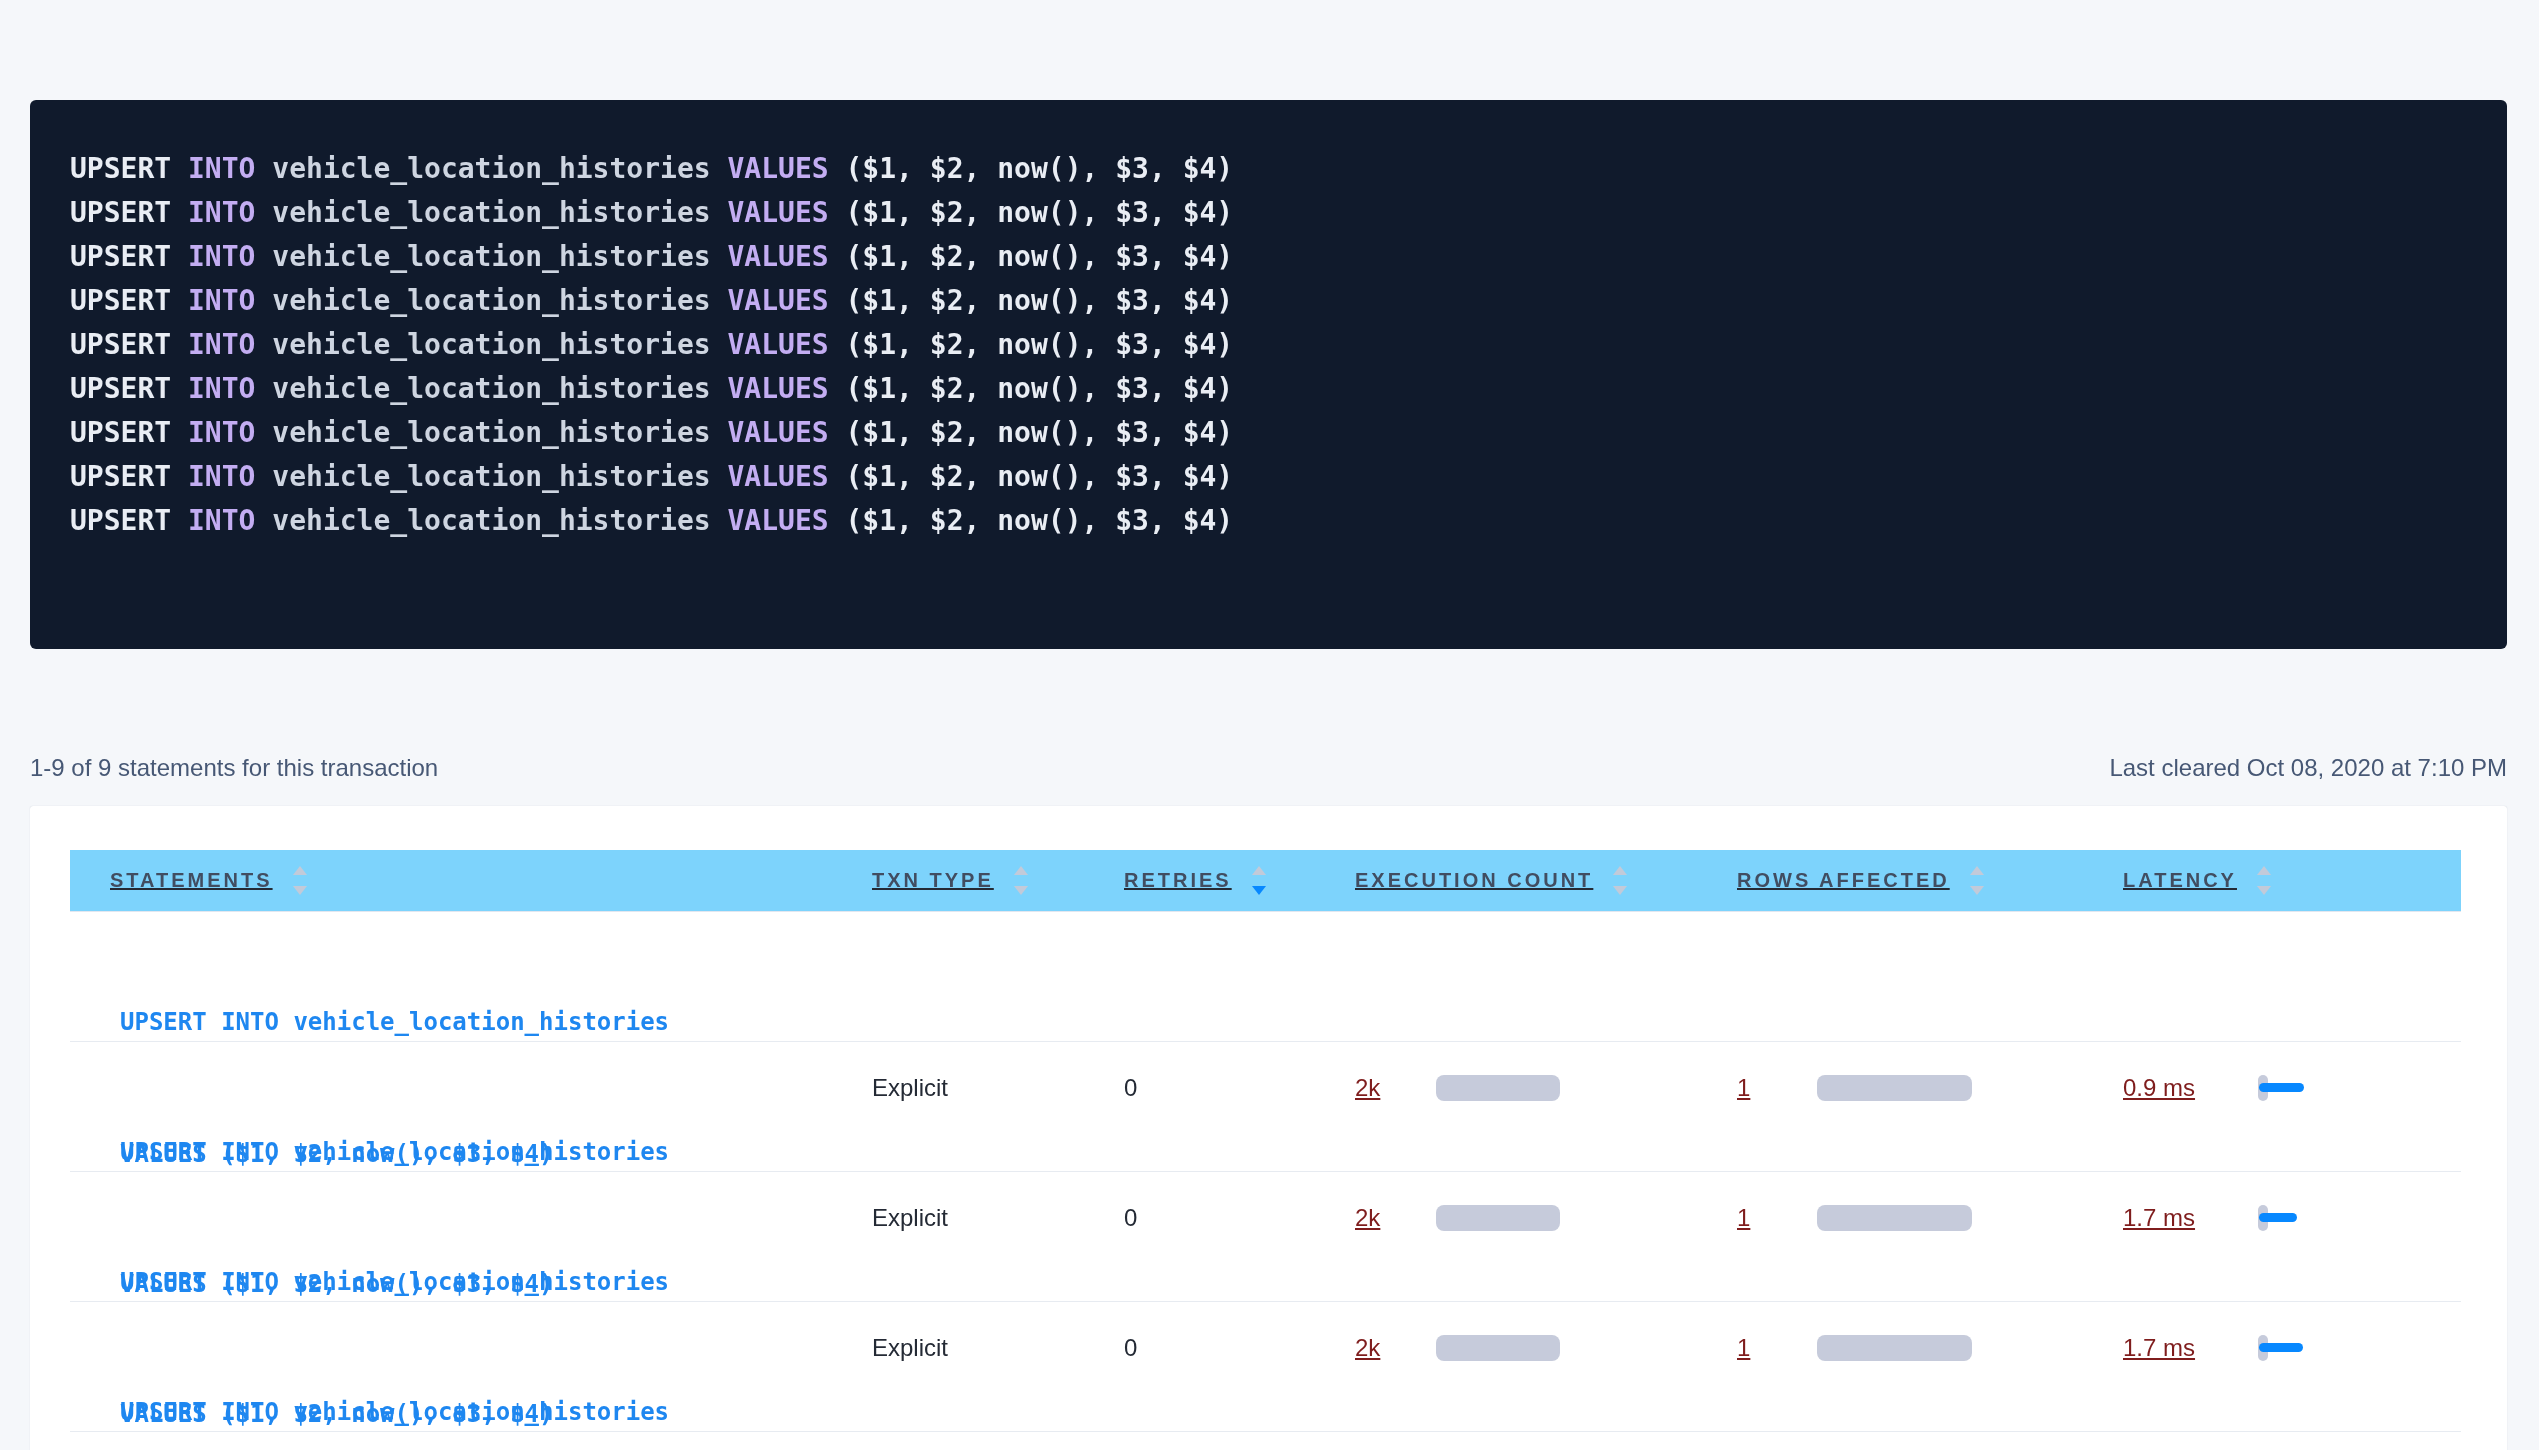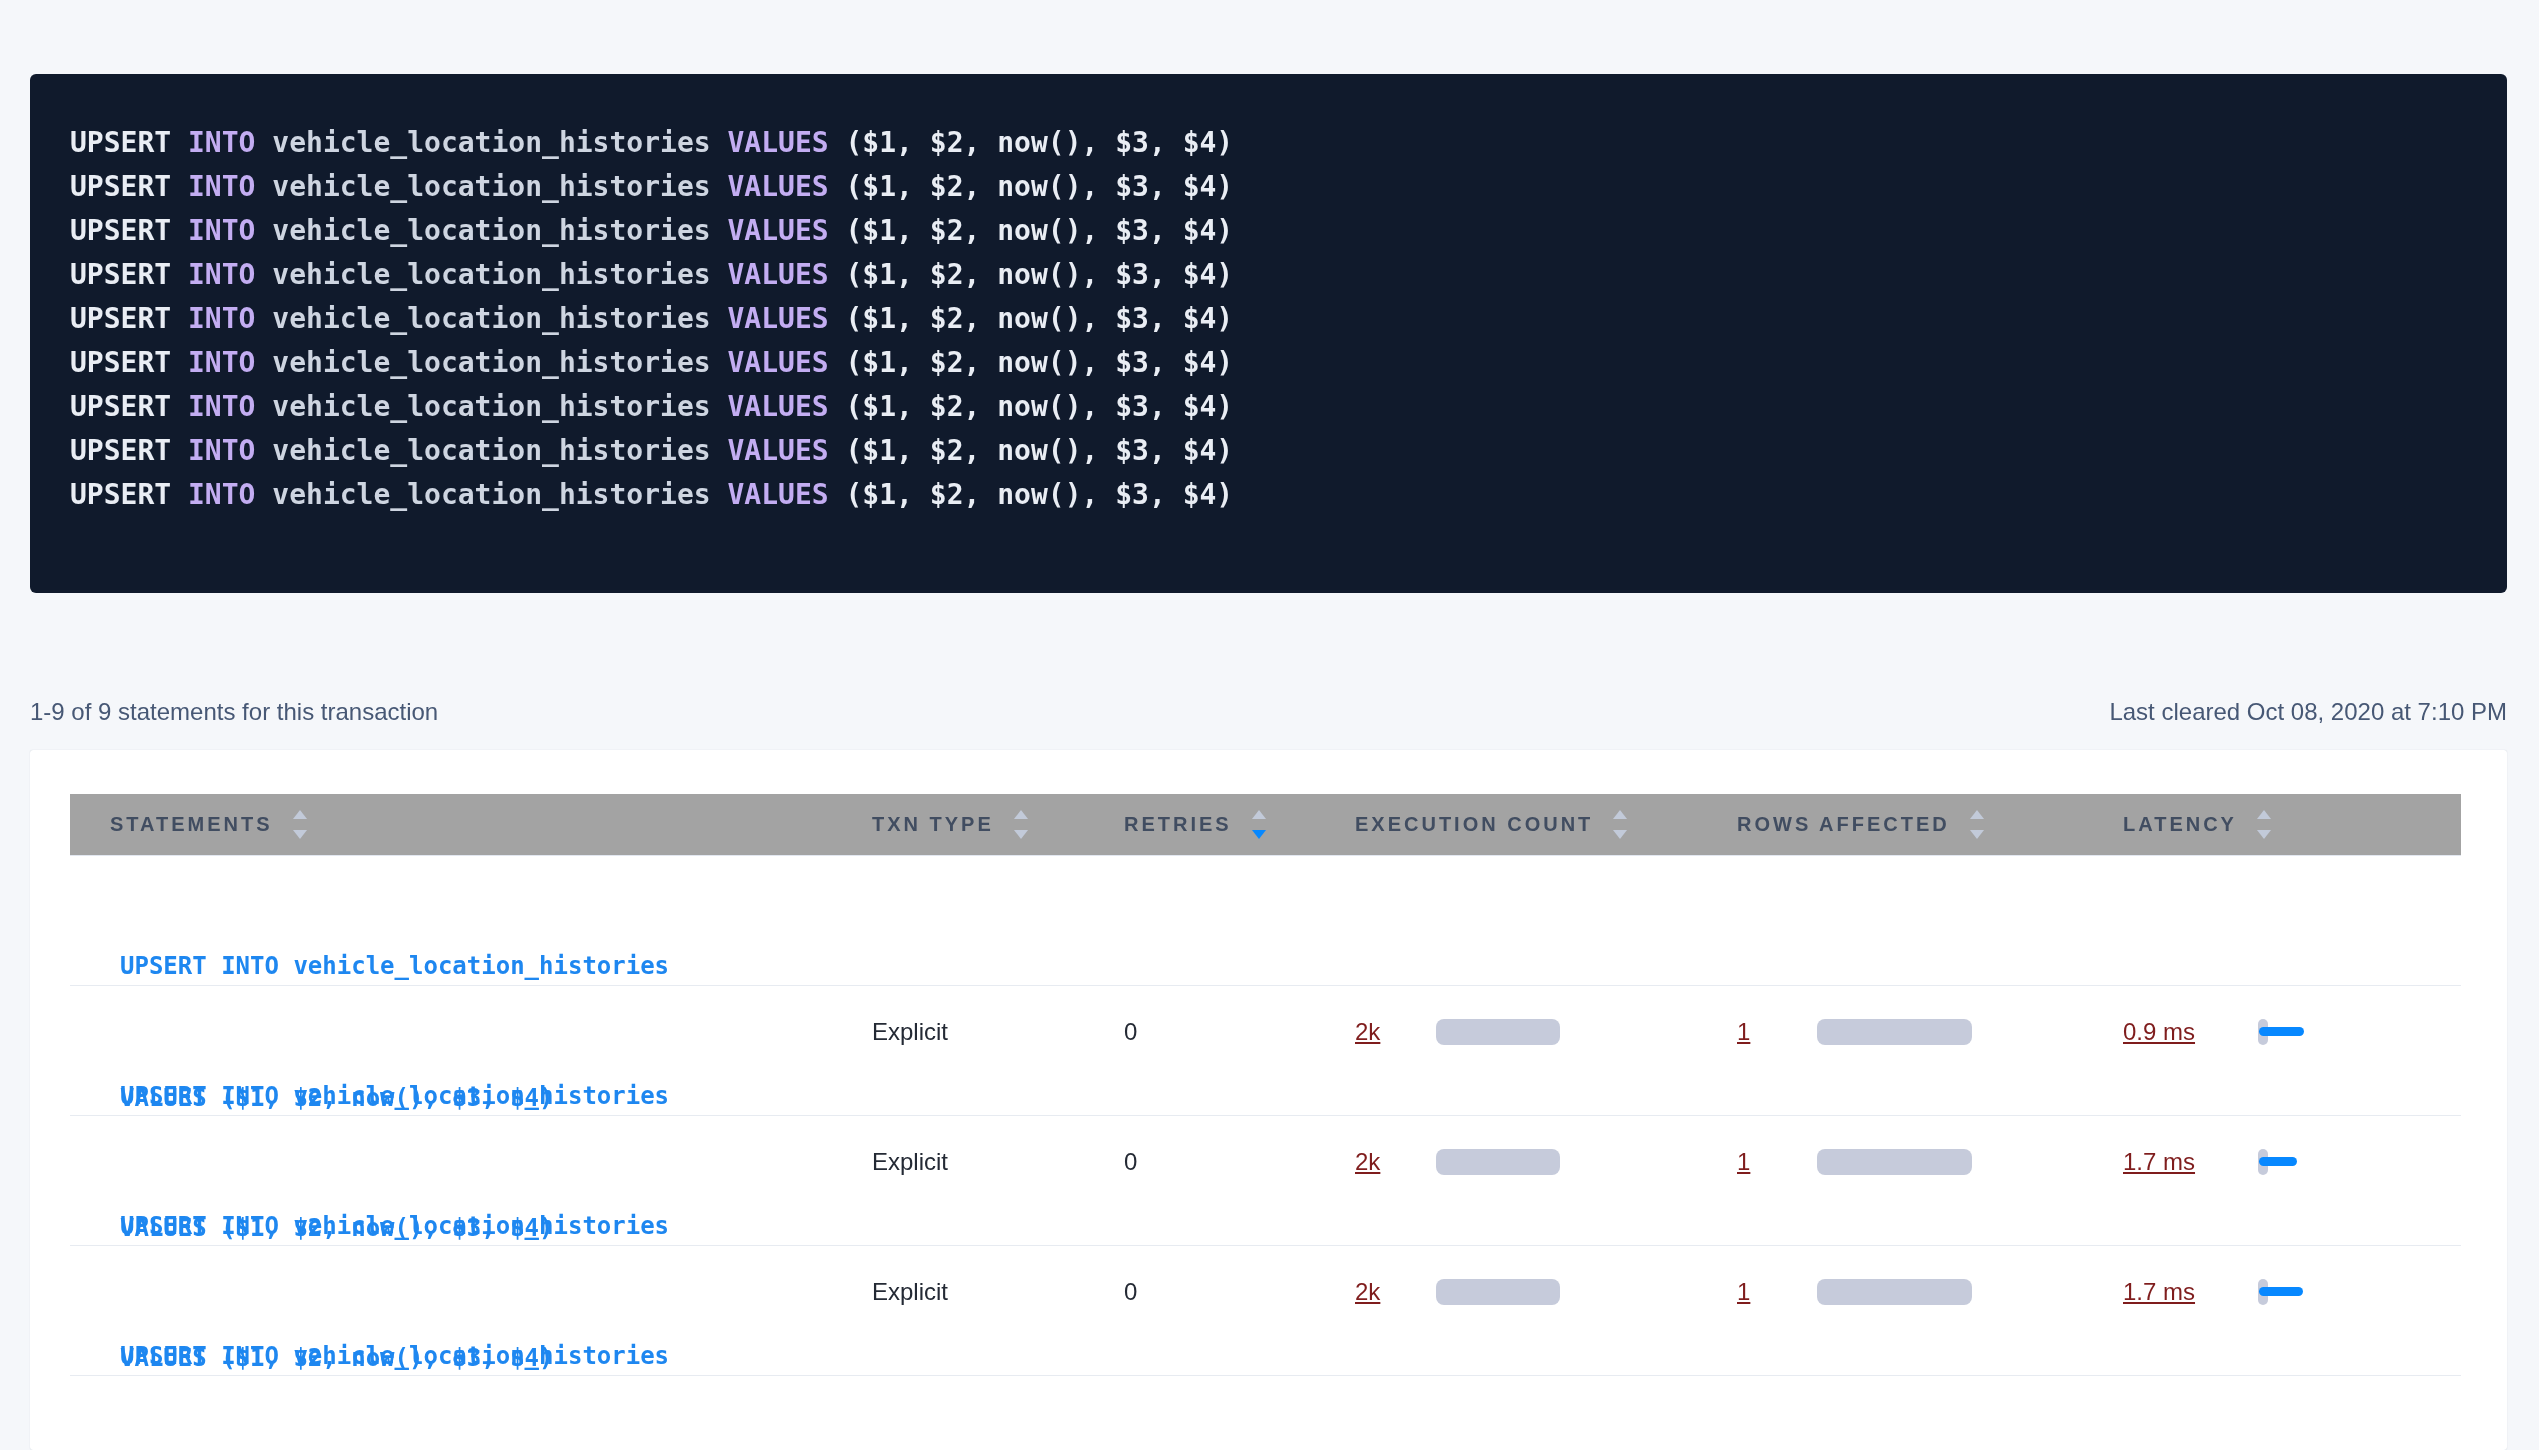--- a/index.html
+++ b/index.html
@@ -17,24 +17,24 @@
   .page-title {
     margin: 0;
     font-size: 40px; line-height: 48px;
     font-weight: 600;
     color: #242b39;
     letter-spacing: 0.2px;
   }
 
   
   .code-box {
-    margin-top: 52px;
+    margin-top: 78px;
     background: #101a2c;
     border-radius: 6px;
-    padding: 47px 40px 76px 40px;
+    padding: 47px 40px 106px 40px;
     font-family: "DejaVu Sans Mono", "Liberation Mono", monospace;
     font-size: 28px; line-height: 44px;
     font-weight: 700;
   }
   .code-line { white-space: pre; }
   .tok-kw { color: #e9edf4; }
   .tok-op { color: #c3adf2; }
   .tok-id { color: #ced5e1; }
 
   
@@ -54,22 +54,23 @@
     padding: 44px 46px 0 40px;
     min-height: 700px;
   }
   .thead-row, .trow {
     display: grid;
     grid-template-columns: 802px 252px 231px 382px 386px 340px;
     align-items: center;
   }
   .thead-row {
     height: 62px;
-    background: #a3a3a3;
+    background: #7dd3fc;
     border-bottom: 1px solid #e2e7f0;
+    text-decoration: underline;
   }
   .th {
     display: flex; align-items: center;
     cursor: pointer;
   }
   .th.col0 { padding-left: 40px; }
   .th-label {
     font-size: 20px; font-weight: 700;
     letter-spacing: 3px;
     color: #414d61;

